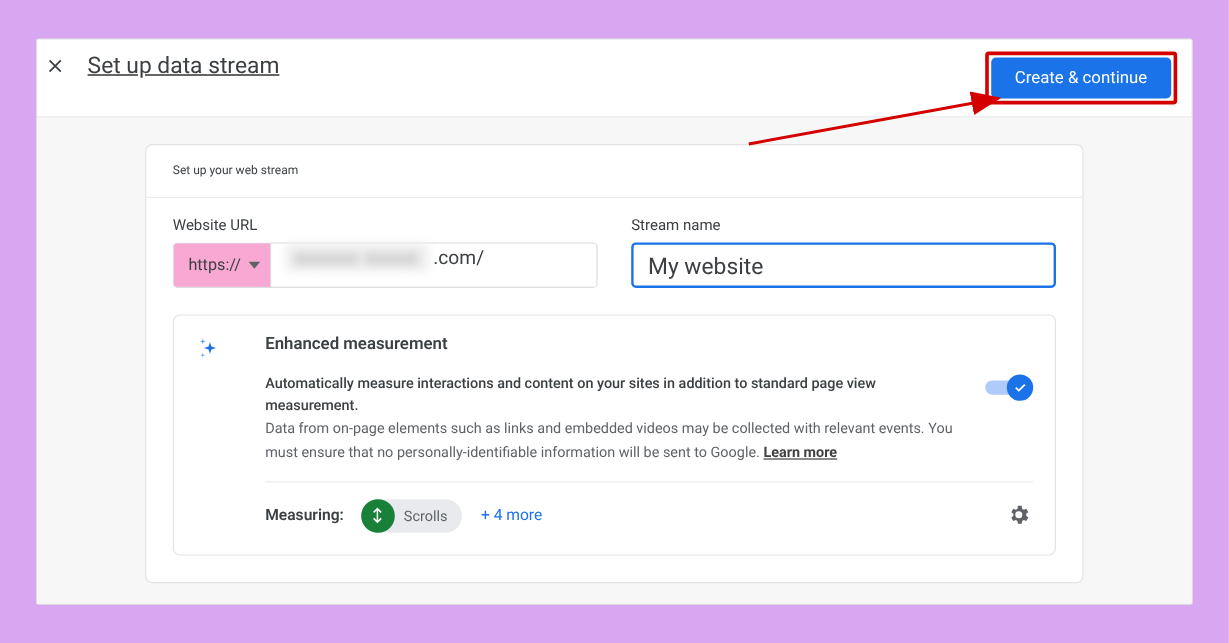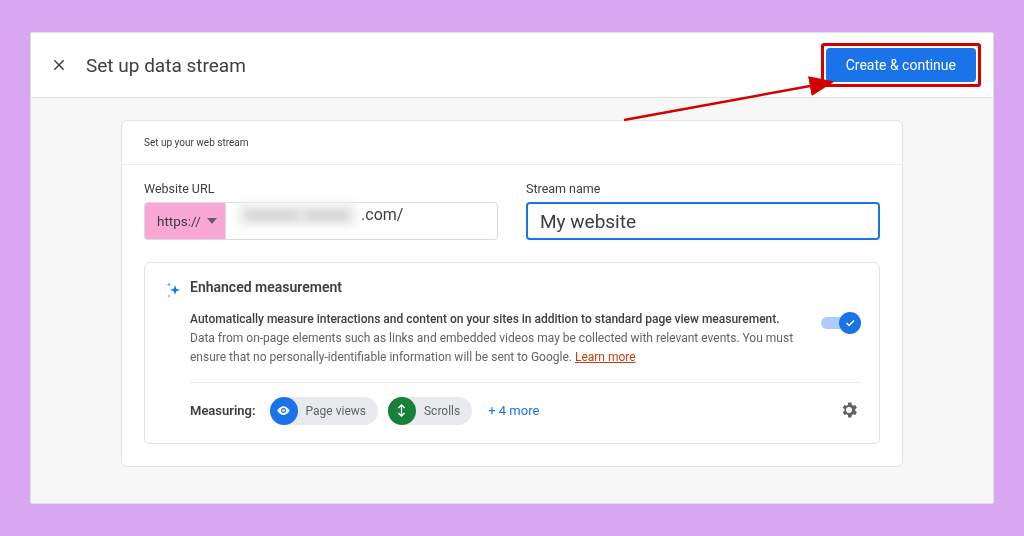--- a/index.html
+++ b/index.html
@@ -14,24 +14,25 @@
     background: #fff;
     border: 1px solid #e0e0e0;
     border-radius: 2px;
     width: 100%;
     height: 100%;
     display: flex;
     flex-direction: column;
   }
   .titlebar {
     display: flex;
-    align-items: center;
+    align-items: flex-start;
     justify-content: space-between;
-    padding: 10px 12px 10px 17px;
+    padding: 10px 12px 10px 4px;
     border-bottom: 1px solid #e3e3e3;
+    text-decoration: underline;
   }
   .title-left { display: flex; align-items: center; gap: 16px; }
   .close-x { width: 22px; height: 22px; display:flex; align-items:center; justify-content:center; cursor:pointer; color:#3c4043; }
   .title-text { font-size: 19px; color: #3c4043; font-weight: 400; }
   .primary-btn {
     background: #1a73e8;
     color: #fff;
     font-size: 14px;
     padding: 9px 20px;
     border-radius: 4px;
@@ -96,29 +97,29 @@
     font-size: 19px;
     color: #3c4043;
     outline: none;
   }
   .enh-card {
     margin-top: 22px;
     border: 1px solid #e3e3e3;
     border-radius: 6px;
     padding: 16px 18px 18px 18px;
     display: flex;
-    gap: 1px;
+    gap: 32px;
   }
   .sparkle { width: 26px; flex-shrink: 0; color:#1a73e8; }
   .enh-body { flex: 1; }
   .enh-title { font-size: 14px; font-weight: 600; color: #3c4043; margin-bottom: 6px; }
   .enh-row1 { display:flex; align-items:flex-start; gap: 20px; margin-top: 15px; }
   .enh-desc { font-size: 12px; color: #5f6368; line-height: 1.6; }
   .enh-desc b { font-weight: 500; color:#3c4043; }
-  .learn-link { color:#c2410c; text-decoration: underline; cursor:pointer; }
+  .learn-link { color:#404040; text-decoration: underline; cursor:pointer;font-weight:bold; }
   .toggle {
     width: 40px; height: 22px; flex-shrink: 0; position: relative; cursor: pointer;
     margin-top: 2px;
   }
   .toggle-track {
     position:absolute; top:5px; left:0; width: 36px; height: 12px;
     background: #aecbfa; border-radius: 10px;
   }
   .toggle-thumb {
     position:absolute; top:0; right:0; width:22px; height:22px;
@@ -216,29 +217,20 @@
                   <svg width="12" height="12" viewBox="0 0 24 24">
                       <path fill="none" stroke="#fff" stroke-width="3" d="M5 12l5 5L20 7"></path>
                     </svg>
                 </div>
               </div>
             </div>
             <hr class="divider">
             <div class="measuring-row">
               <span class="measuring-label">Measuring:</span>
 
-              <div class="chip chip-blue">
-                <div class="chip-icon">
-                  <svg width="15" height="15" viewBox="0 0 24 24" fill="currentColor">
-                      <path d="M12 5C6 5 2 12 2 12s4 7 10 7 10-7 10-7-4-7-10-7zm0 11a4 4 0 110-8 4 4 0 010 8z"></path>
-                      <circle cx="12" cy="12" r="2"></circle>
-                    </svg>
-                </div>
-                <span>Page views</span>
-              </div>
 
               <div class="chip chip-green">
                 <div class="chip-icon">
                   <svg width="15" height="15" viewBox="0 0 24 24" fill="none" stroke="currentColor" stroke-width="2">
                       <path d="M12 3v18M7 8l5-5 5 5M7 16l5 5 5-5"></path>
                     </svg>
                 </div>
                 <span>Scrolls</span>
               </div>
 

